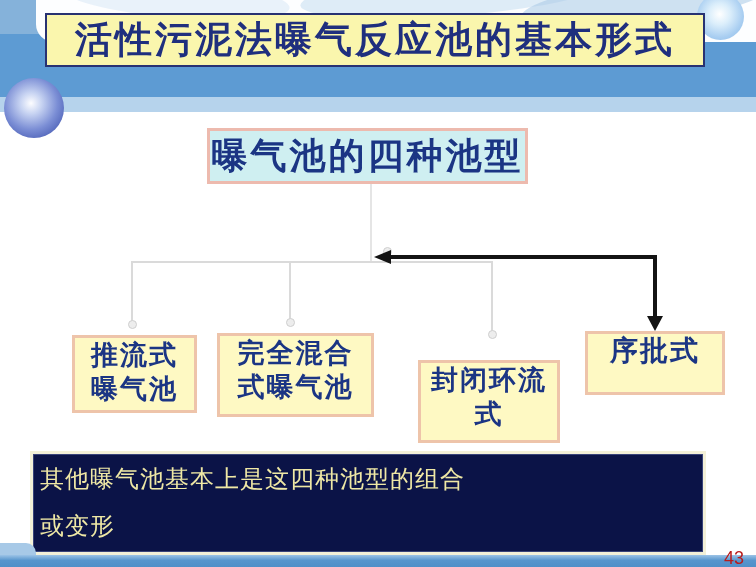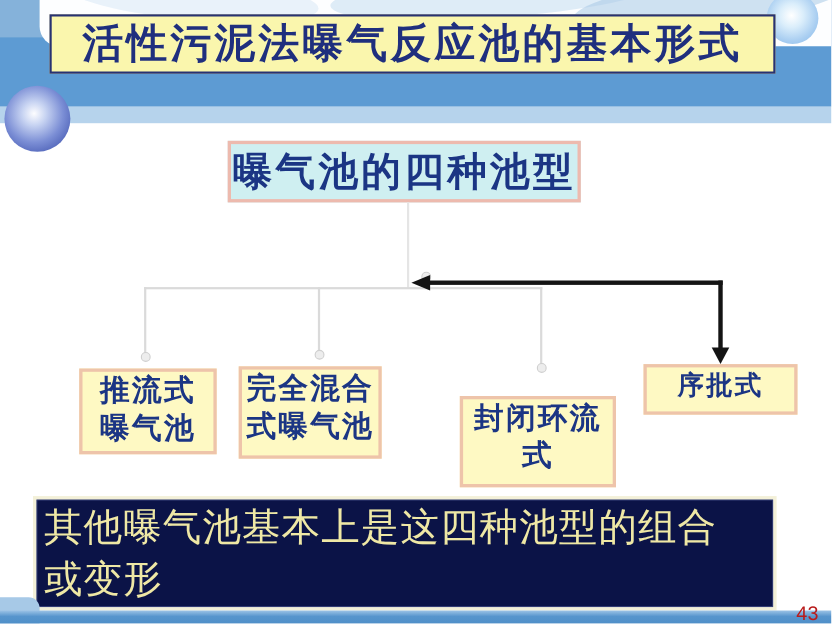--- a/index.html
+++ b/index.html
@@ -56,29 +56,29 @@
   .tri{position:absolute;width:0;height:0;}
   .tri-left{left:374px;top:250px;border-top:7px solid transparent;border-bottom:7px solid transparent;border-right:17px solid #141414;}
   .tri-down{left:647px;top:316px;border-left:8px solid transparent;border-right:8px solid transparent;border-top:15px solid #141414;}
   
   .node{
     position:absolute;box-sizing:border-box;background:#fef9c3;border:3px solid #eec4aa;
     color:#1b3584;display:flex;justify-content:center;text-align:center;
     white-space:pre-line;font-size:27px;font-weight:600;line-height:34px;letter-spacing:2px;
   }
   .node-1{left:72px;top:335px;width:125px;height:78px;}
-  .node-2{left:217px;top:333px;width:130px;height:84px;}
+  .node-2{left:217px;top:333px;width:157px;height:84px;}
   .node-3{left:418px;top:360px;width:142px;height:83px;}
-  .node-4{left:585px;top:331px;width:140px;height:46px;font-size:24px;}
+  .node-4{left:585px;top:331px;width:140px;height:64px;font-size:28px;}
   
   .note-box{
     position:absolute;left:33px;top:454px;width:670px;height:98px;box-sizing:border-box;
     background:#0b1347;border:1px solid #39437a;outline:3px solid #f3f0d8;
     display:flex;align-items:center;
-    color:#efe8a5;font-size:35px;font-weight:500;line-height:47px;letter-spacing:1px;
+    color:#efe8a5;font-size:24px;font-weight:500;line-height:47px;letter-spacing:1px;
     padding:0 6px;white-space:pre-line;
   }
   
   .strip-left{position:absolute;left:0;top:543px;width:36px;height:24px;background:#a7c9e7;border-top-right-radius:10px;}
   .strip{position:absolute;left:0;top:555px;width:756px;height:12px;
     background:linear-gradient(#9cc3e6,#5795cd 45%,#4f8fc8);}
   .page-number{position:absolute;right:12px;top:548px;font-size:18px;color:#b91c1c;
     font-family:Liberation Sans, sans-serif;}
 </style>
 </head>

